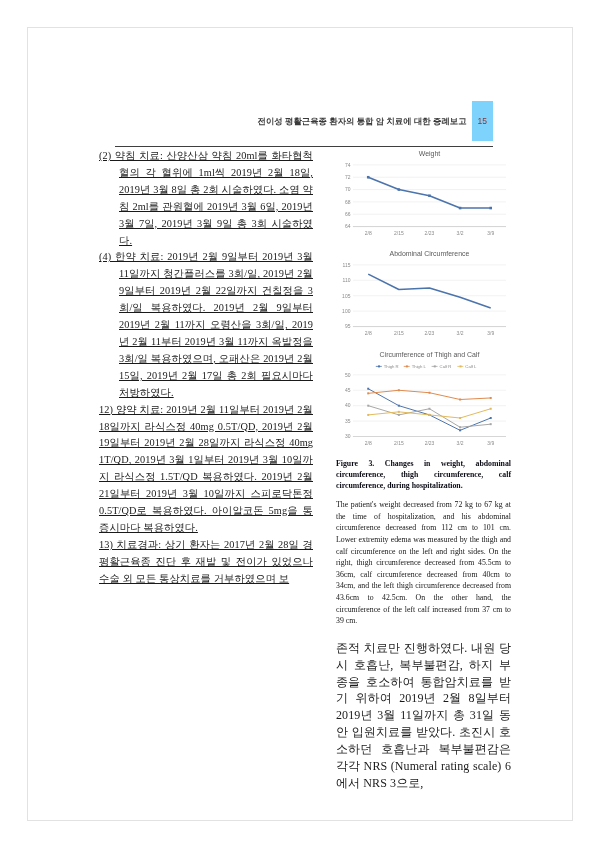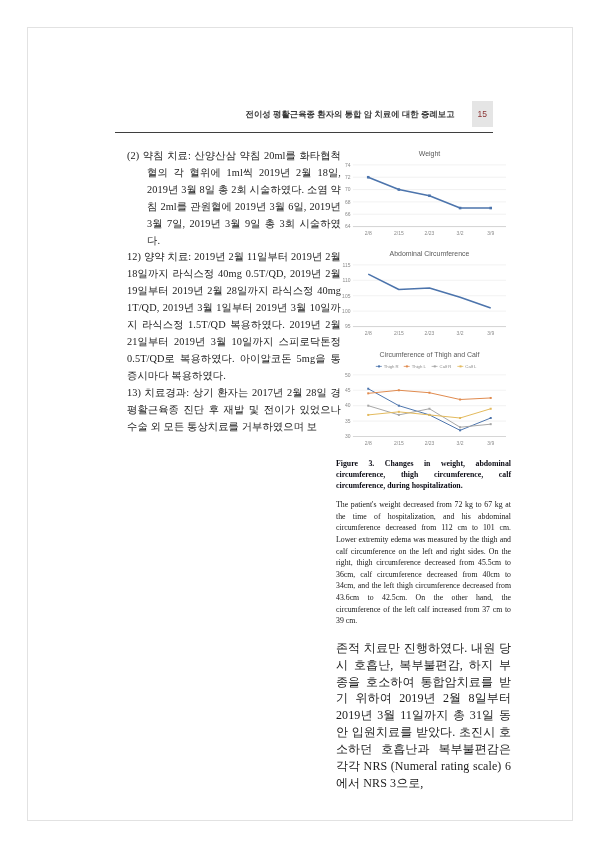--- a/index.html
+++ b/index.html
@@ -2,27 +2,27 @@
 <html><head>
 <meta charset="utf-8">
 <style>
   html,body{margin:0;padding:0;}
   body{width:600px;height:848px;background:#ffffff;position:relative;overflow:hidden;
        font-family:"Liberation Serif",serif;color:#1a1a1a;}
   .page-frame{position:absolute;left:27px;top:27px;width:544px;height:792px;
        border:1px solid #e2e2e2;}
   
   .header{position:absolute;left:115px;top:101px;width:378px;display:flex;
-       justify-content:flex-end;align-items:center;gap:17px;padding-bottom:5px;
+       justify-content:flex-end;align-items:center;gap:5px;padding-bottom:5px;
        border-bottom:1.4px solid #3f3f3f;font-family:"Liberation Sans",sans-serif;}
   .header-title{font-size:8.4px;font-weight:bold;color:#3a3a3a;}
-  .page-badge{background:#e5e5e5;color:#8b3434;font-size:8.5px;font-weight:normal;
-       padding:8px 6px;line-height:10px;}
+  .page-badge{background:#7dd3fc;color:#8b3434;font-size:8.5px;font-weight:normal;
+       padding:15px 6px;line-height:10px;}
   
-  .col-left{position:absolute;left:127px;top:148px;width:214px;}
+  .col-left{position:absolute;left:99px;top:148px;width:214px;text-decoration:underline;}
   .col-right{position:absolute;left:336px;top:148px;width:175px;}
   .para{margin:0;font-size:10.3px;line-height:16.9px;text-align:justify;letter-spacing:0.1px;}
   .para.hang{padding-left:20px;text-indent:-20px;}
   
   .chart-box{margin:0 0 9px 0;}
   .chart-box svg{display:block;width:100%;}
   svg text{font-family:"Liberation Sans",sans-serif;}
   
   .fig-caption{margin-top:5px;}
   .fig-head{font-size:7.8px;font-weight:bold;line-height:11px;text-align:justify;color:#0a0a14;}
@@ -34,20 +34,21 @@
 
 <div class="page-frame"></div>
 
 <div class="header">
   <span class="header-title">전이성 평활근육종 환자의 통합 암 치료에 대한 증례보고</span>
   <span class="page-badge">15</span>
 </div>
 
 <div class="col-left">
     <p class="para hang">(2) 약침 치료: 산양산삼 약침 20ml를 화타협척혈의 각 혈위에 1ml씩 2019년 2월 18일, 2019년 3월 8일 총 2회 시술하였다. 소염 약침 2ml를 관원혈에 2019년 3월 6일, 2019년 3월 7일, 2019년 3월 9일 총 3회 시술하였다.</p>
+    <p class="para hang">(4) 한약 치료: 2019년 2월 9일부터 2019년 3월 11일까지 청간플러스를 3회/일, 2019년 2월 9일부터 2019년 2월 22일까지 건칠정을 3회/일 복용하였다. 2019년 2월 9일부터 2019년 2월 11까지 오령산을 3회/일, 2019년 2월 11부터 2019년 3월 11까지 옥발정을 3회/일 복용하였으며, 오패산은 2019년 2월 15일, 2019년 2월 17일 총 2회 필요시마다 처방하였다.</p>
     <p class="para">12) 양약 치료: 2019년 2월 11일부터 2019년 2월 18일까지 라식스정 40mg 0.5T/QD, 2019년 2월 19일부터 2019년 2월 28일까지 라식스정 40mg 1T/QD, 2019년 3월 1일부터 2019년 3월 10일까지 라식스정 1.5T/QD 복용하였다. 2019년 2월 21일부터 2019년 3월 10일까지 스피로닥톤정 0.5T/QD로 복용하였다. 아이알코돈 5mg을 통증시마다 복용하였다.</p>
     <p class="para">13) 치료경과: 상기 환자는 2017년 2월 28일 경 평활근육종 진단 후 재발 및 전이가 있었으나 수술 외 모든 통상치료를 거부하였으며 보</p>
   </div>
 
 <div class="col-right">
   <figure class="chart-box">
       <svg viewBox="0 0 176 92" width="100%">
         <text x="94" y="8.5" font-size="7" fill="#595959" text-anchor="middle">Weight</text>
         <line x1="17" y1="79" x2="171" y2="79" stroke="#e4e4e4" stroke-width="0.5"></line>
         <line x1="17" y1="66.6" x2="171" y2="66.6" stroke="#e4e4e4" stroke-width="0.5"></line>

